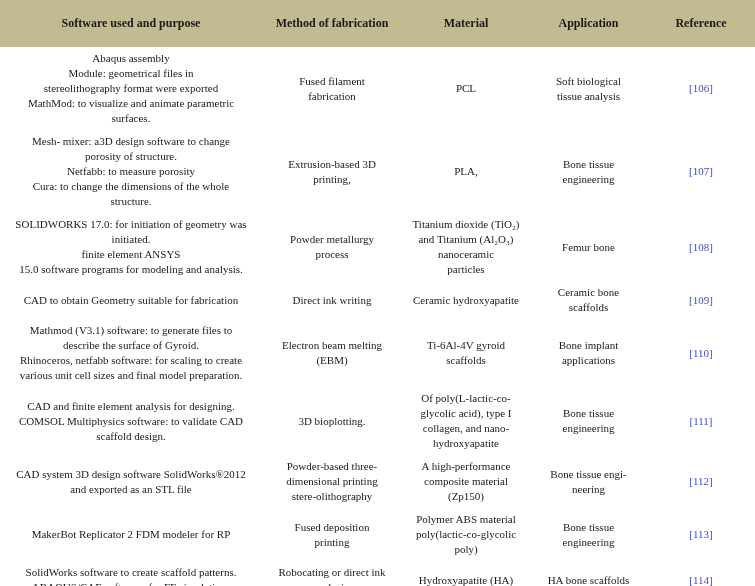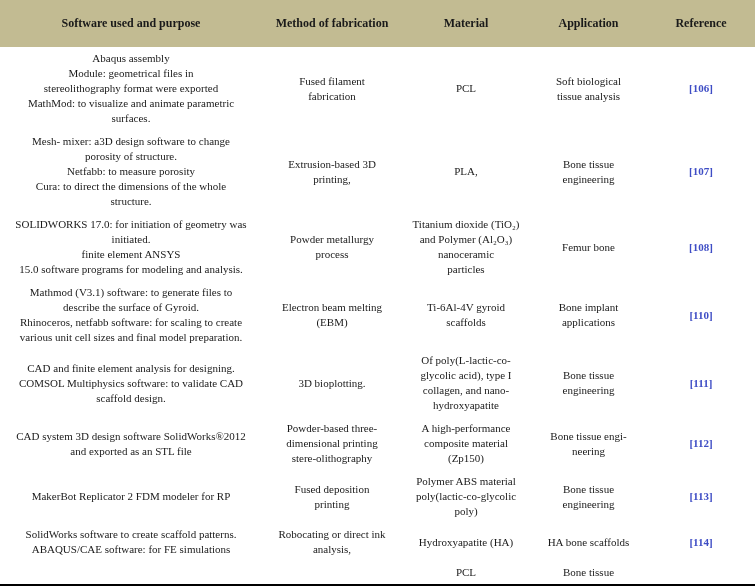--- a/index.html
+++ b/index.html
@@ -37,21 +37,20 @@
     line-height:15px;
     padding:4px 3px;
     text-align:center;
     vertical-align:middle;
     color:var(--text);
   }
   .cell-line{ display:block; }
   td.ref-cell .ref-link{
     color:var(--ref);
     cursor:pointer;
-    font-weight:bold;
   }
 </style>
 </head>
 <body>
 
 <table class="paper-table">
   <colgroup>
     <col style="width:262px">
     <col style="width:140px">
     <col style="width:128px">
@@ -87,21 +86,21 @@
           <div class="cell-line">Soft biological</div>
           <div class="cell-line">tissue analysis</div>
         </td>
         <td class="ref-cell"><span class="ref-link">[106]</span></td>
       </tr>
       <tr>
         <td>
           <div class="cell-line">Mesh- mixer: a3D design software to change</div>
           <div class="cell-line">porosity of structure.</div>
           <div class="cell-line">Netfabb: to measure porosity</div>
-          <div class="cell-line">Cura: to direct the dimensions of the whole</div>
+          <div class="cell-line">Cura: to change the dimensions of the whole</div>
           <div class="cell-line">structure.</div>
         </td>
         <td>
           <div class="cell-line">Extrusion-based 3D</div>
           <div class="cell-line">printing,</div>
         </td>
         <td>
           <div class="cell-line">PLA,</div>
         </td>
         <td>
@@ -116,28 +115,44 @@
           <div class="cell-line">initiated.</div>
           <div class="cell-line">finite element ANSYS</div>
           <div class="cell-line">15.0 software programs for modeling and analysis.</div>
         </td>
         <td>
           <div class="cell-line">Powder metallurgy</div>
           <div class="cell-line">process</div>
         </td>
         <td>
           <div class="cell-line">Titanium dioxide (TiO₂)</div>
-          <div class="cell-line">and Polymer (Al₂O₃)</div>
+          <div class="cell-line">and Titanium (Al₂O₃)</div>
           <div class="cell-line">nanoceramic</div>
           <div class="cell-line">particles</div>
         </td>
         <td>
           <div class="cell-line">Femur bone</div>
         </td>
         <td class="ref-cell"><span class="ref-link">[108]</span></td>
+      </tr>
+      <tr>
+        <td>
+          <div class="cell-line">CAD to obtain Geometry suitable for fabrication</div>
+        </td>
+        <td>
+          <div class="cell-line">Direct ink writing</div>
+        </td>
+        <td>
+          <div class="cell-line">Ceramic hydroxyapatite</div>
+        </td>
+        <td>
+          <div class="cell-line">Ceramic bone</div>
+          <div class="cell-line">scaffolds</div>
+        </td>
+        <td class="ref-cell"><span class="ref-link">[109]</span></td>
       </tr>
       <tr>
         <td>
           <div class="cell-line">Mathmod (V3.1) software: to generate files to</div>
           <div class="cell-line">describe the surface of Gyroid.</div>
           <div class="cell-line">Rhinoceros, netfabb software: for scaling to create</div>
           <div class="cell-line">various unit cell sizes and final model preparation.</div>
         </td>
         <td>
           <div class="cell-line">Electron beam melting</div>

